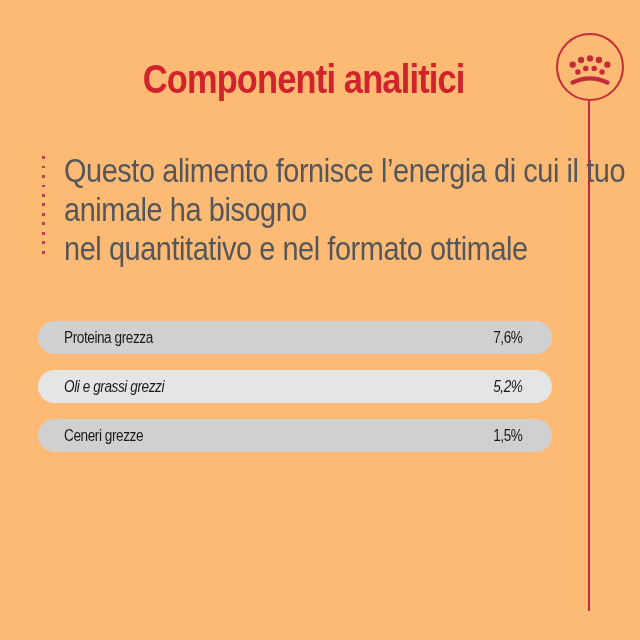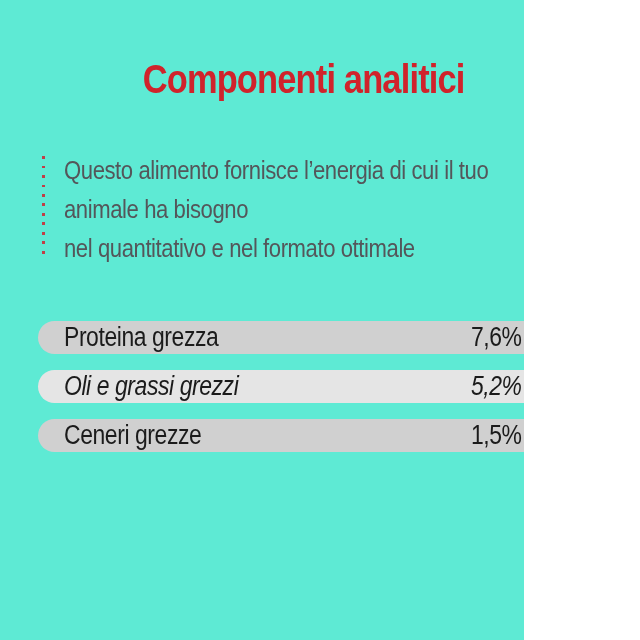--- a/index.html
+++ b/index.html
@@ -1,21 +1,21 @@
 <!DOCTYPE html>
 <html><head>
 <meta charset="utf-8">
 <style>
   * { margin: 0; padding: 0; box-sizing: border-box; }
   html, body { background: #ffffff; }
   .canvas {
     position: relative;
-    width: 524px;
+    width: 640px;
     height: 640px;
-    background: #5eead4;
+    background: #fdba74;
     overflow: hidden;
     font-family: "Liberation Sans", sans-serif;
   }
 
   
   .title {
     position: absolute;
     top: 56px;
     left: 0;
     width: 608px;
@@ -60,21 +60,21 @@
       currentColor 0px, currentColor 2.5px, transparent 2.5px, transparent 9.5px);
   }
 
   
   .description {
     position: absolute;
     left: 64px;
     top: 151px;
     width: 540px;
     color: #54565a;
-    font-size: 26px;
+    font-size: 34px;
     line-height: 39px;
     letter-spacing: -0.5px;
     white-space: nowrap;
   }
   .description .line { transform: scaleX(0.85); transform-origin: left center; }
 
   
   .bars {
     position: absolute;
     left: 38px;
@@ -83,21 +83,21 @@
   }
   .bar {
     height: 33px;
     border-radius: 17px;
     margin-bottom: 16px;
     display: flex;
     align-items: center;
     justify-content: space-between;
     padding: 0 30px 0 26px;
     color: #1b1b1b;
-    font-size: 27px;
+    font-size: 16px;
     letter-spacing: -0.5px;
     white-space: nowrap;
   }
   .bar .label { transform: scaleX(0.85); transform-origin: left center; }
   .bar .value { transform: scaleX(0.85); transform-origin: right center; }
 </style>
 </head>
 <body>
 
 <div class="canvas">

